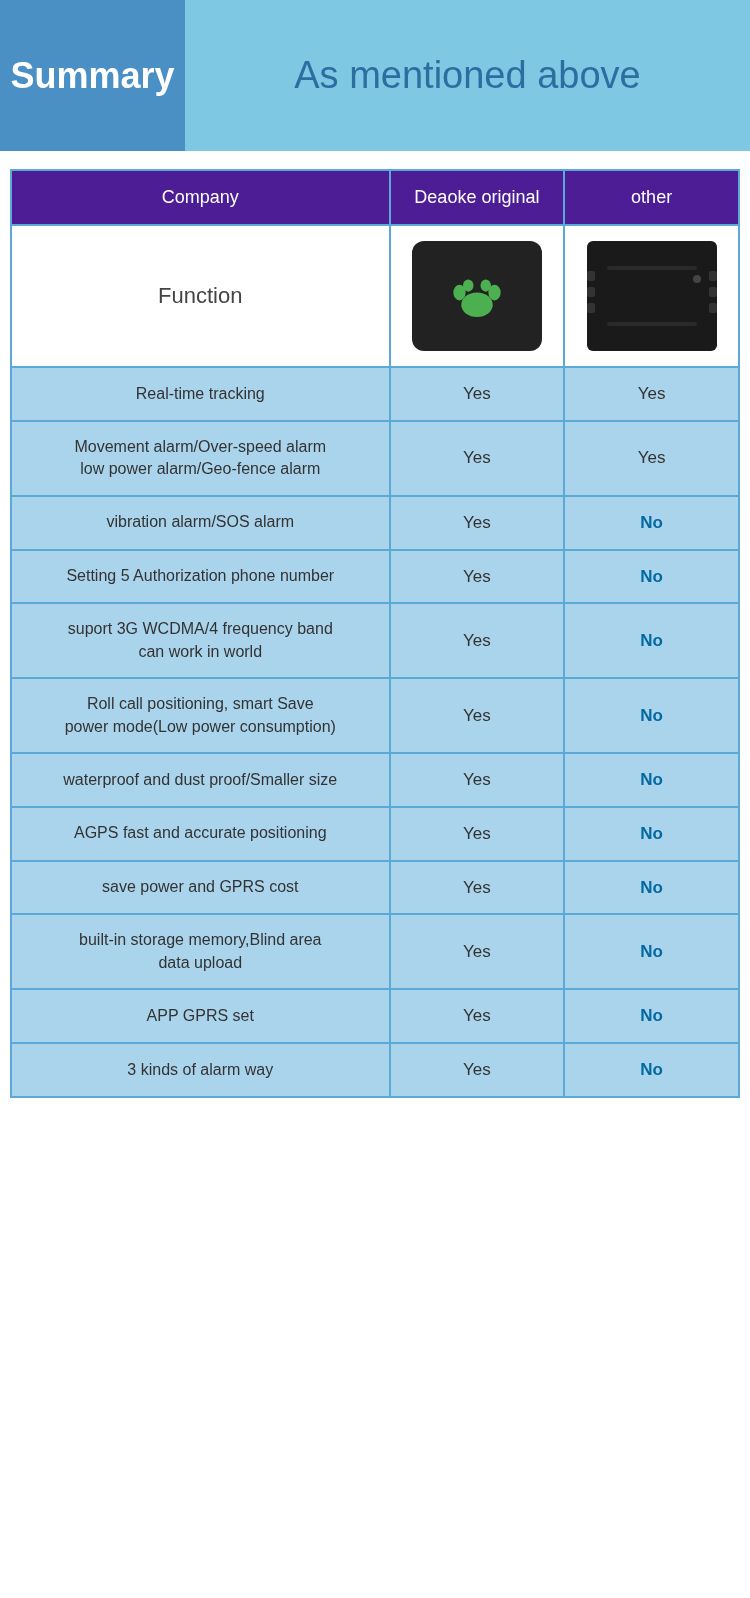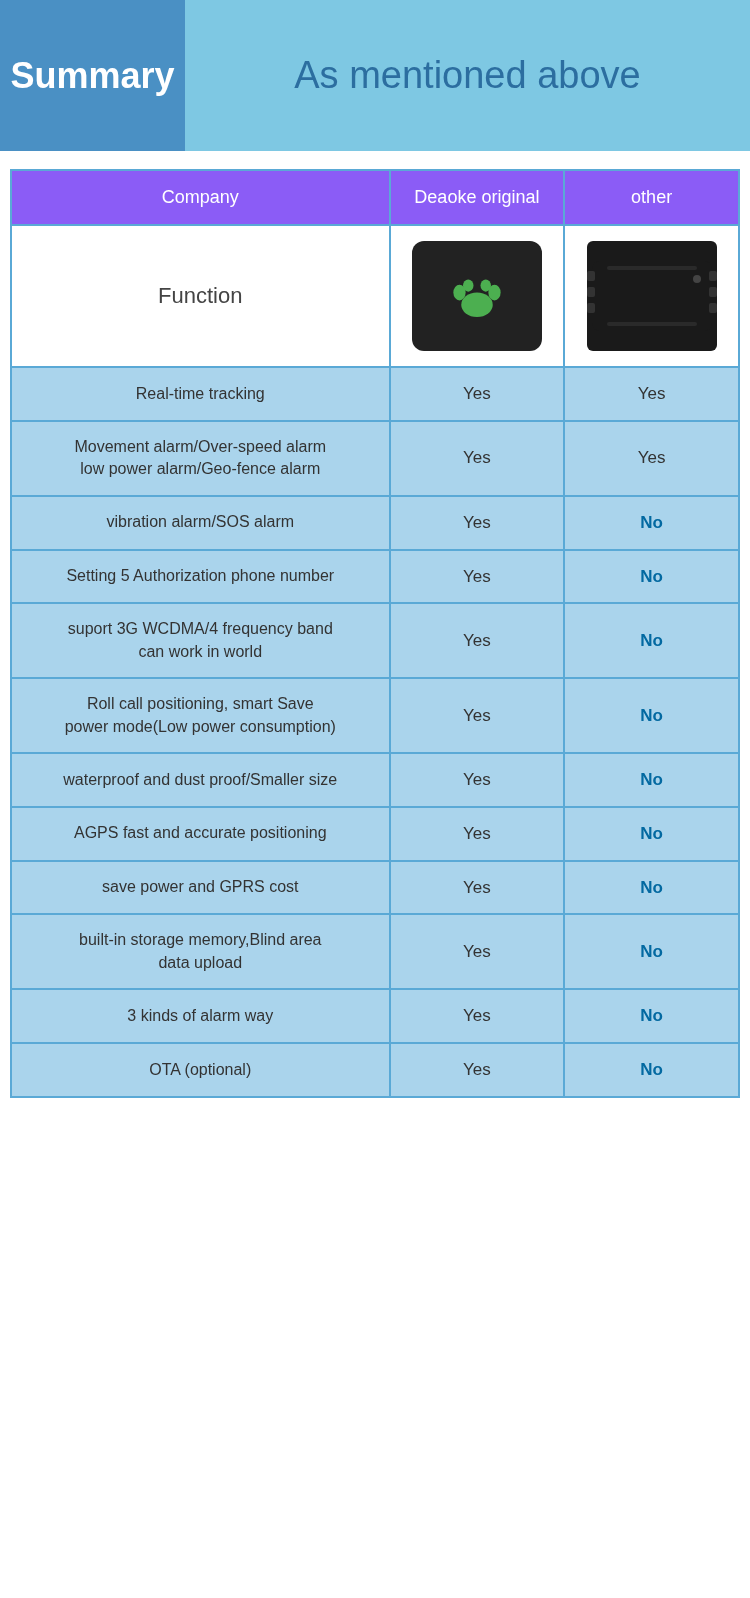--- a/index.html
+++ b/index.html
@@ -56,21 +56,21 @@
       color: #333;
       font-size: 17px;
       line-height: 1.4;
     }
     .col-company { width: 52%; }
     .col-deaoke { width: 24%; }
     .col-other { width: 24%; }
 
     
     .header-row th {
-      background: #8b5cf6;
+      background: #4c1d95;
       color: #fff;
       font-size: 18px;
       font-weight: normal;
       padding: 14px 8px;
     }
 
     
     .function-row td {
       background: #fff;
       padding: 0;
@@ -244,24 +244,24 @@
         <td>save power and GPRS cost</td>
         <td><span class="yes-text">Yes</span></td>
         <td><span class="no-text">No</span></td>
       </tr>
       <tr class="data-row">
         <td>built-in storage memory,Blind area<br>data upload</td>
         <td><span class="yes-text">Yes</span></td>
         <td><span class="no-text">No</span></td>
       </tr>
       <tr class="data-row">
+        <td>APP GPRS set</td>
+        <td><span class="yes-text">Yes</span></td>
+        <td><span class="no-text">No</span></td>
+      </tr>
+      <tr class="data-row">
         <td>3 kinds of alarm way</td>
-        <td><span class="yes-text">Yes</span></td>
-        <td><span class="no-text">No</span></td>
-      </tr>
-      <tr class="data-row">
-        <td>OTA (optional)</td>
         <td><span class="yes-text">Yes</span></td>
         <td><span class="no-text">No</span></td>
       </tr>
     </tbody>
   </table>
 </div>
 
 </body></html>

